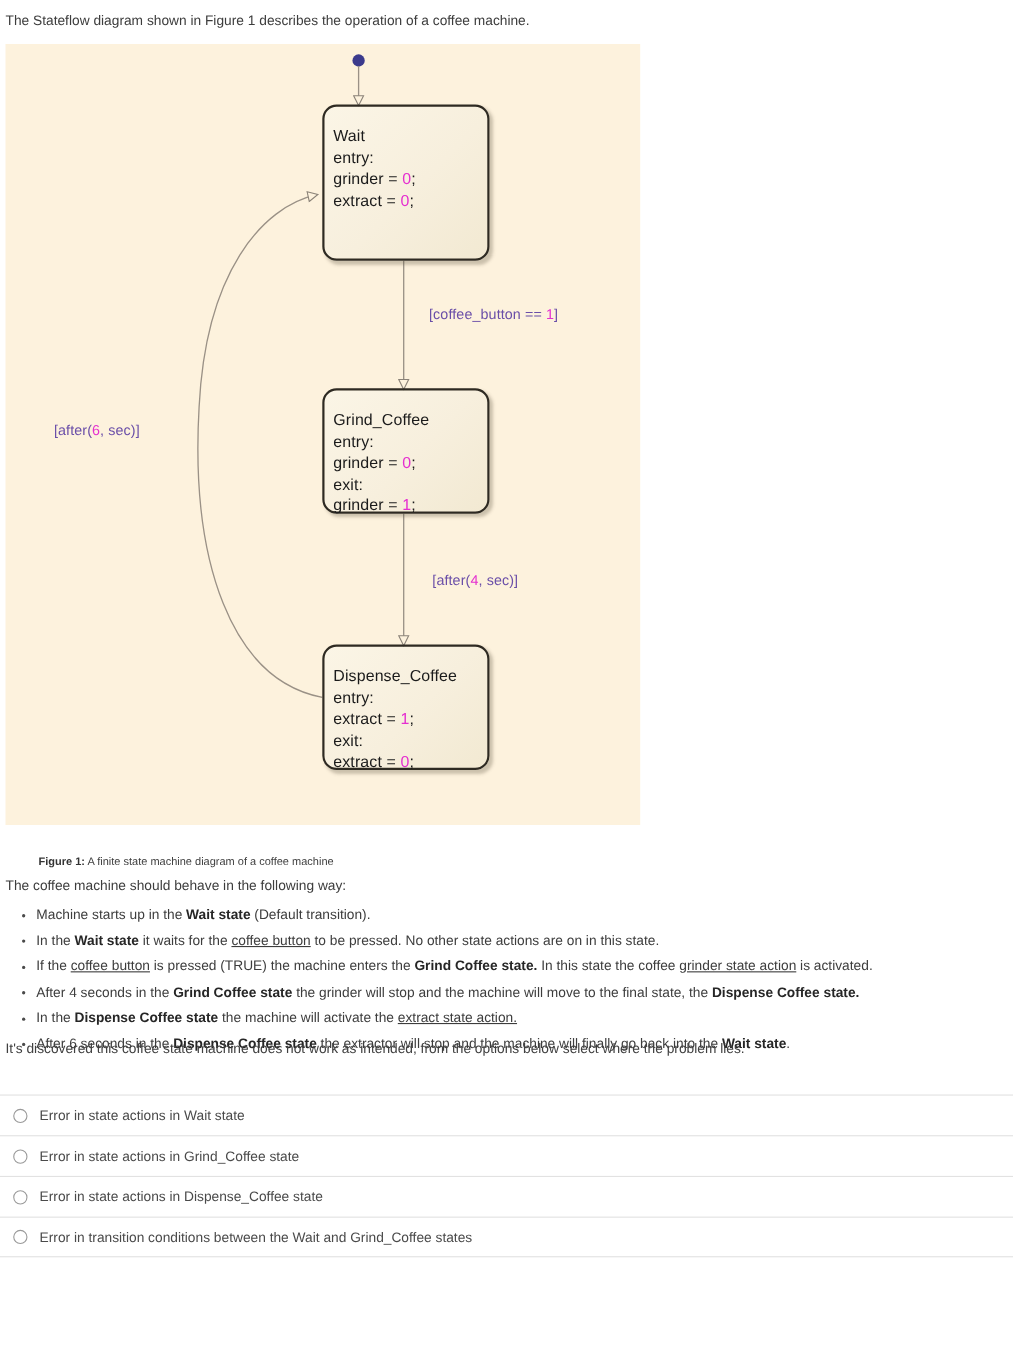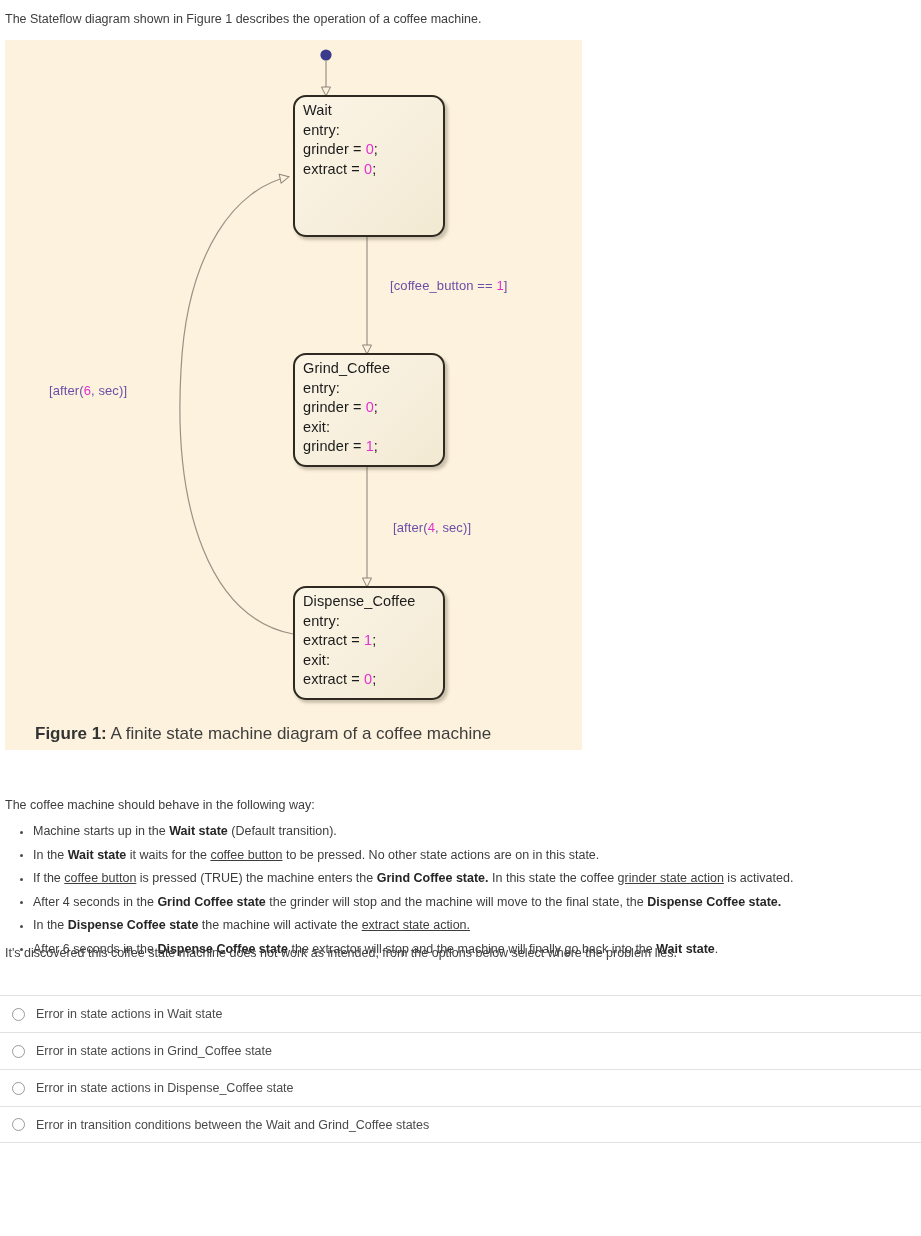--- a/index.html
+++ b/index.html
@@ -42,21 +42,21 @@
     top: 0;
   }
 
   .state-box {
     position: absolute;
     box-sizing: border-box;
     border: 2.2px solid #2e2a22;
     border-radius: 13px;
     background: linear-gradient(135deg, #fbf5e6 0%, #f7efdd 55%, #f2e9d2 100%);
     box-shadow: 2.5px 3px 3px rgba(90, 80, 60, 0.30);
-    padding: 4px 0 0 8px;
+    padding: 18px 0 0 8px;
     font-size: 14.5px;
     line-height: 19.6px;
     color: #1b1b1b;
     letter-spacing: 0.1px;
   }
   .state-box .ln { white-space: nowrap; }
   .num { color: #e52fd0; }
 
   .tlabel {
     position: absolute;
@@ -64,22 +64,22 @@
     color: #6a4ea8;
     white-space: nowrap;
     letter-spacing: 0.1px;
   }
   .tlabel .num { color: #e52fd0; }
 
   
   .caption {
     position: absolute;
     left: 5px;
-    top: 724px;
-    font-size: 17px;
+    top: 778px;
+    font-size: 10px;
     color: #3d3d3d;
     white-space: nowrap;
     padding-left: 30px;
   }
   .caption b { font-weight: bold; color: #333; }
 
   .behave {
     position: absolute;
     left: 5px;
     top: 798px;

